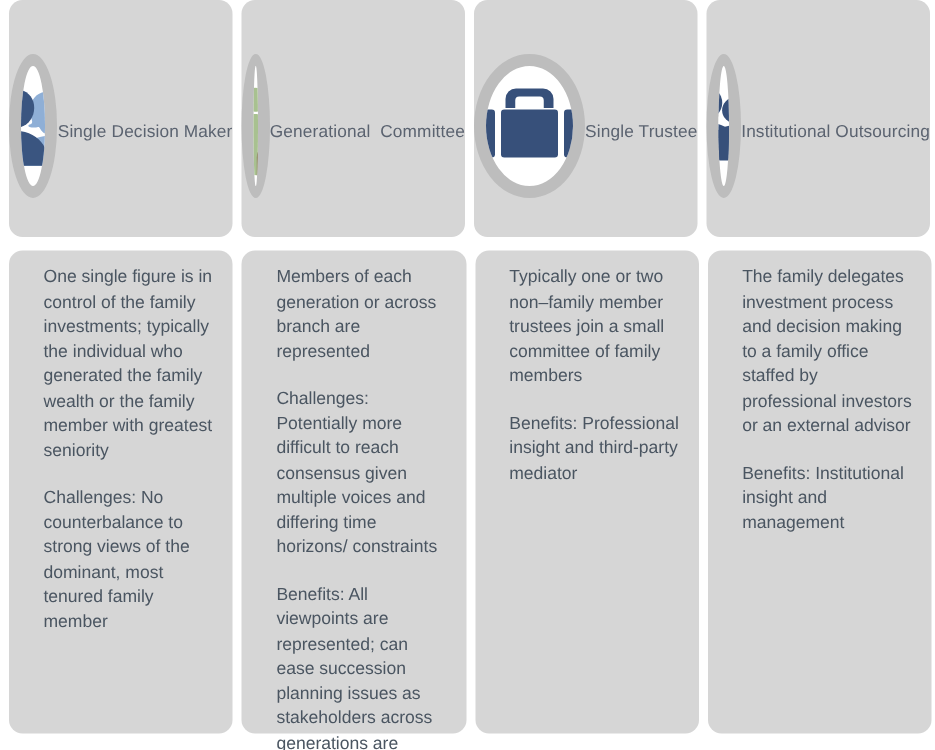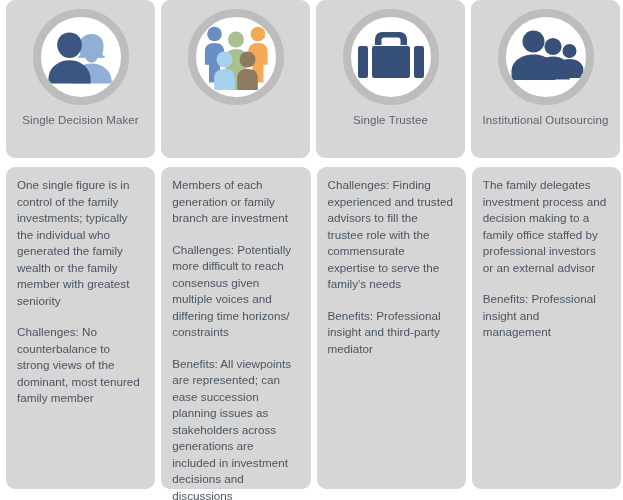--- a/index.html
+++ b/index.html
@@ -31,21 +31,20 @@
     padding: 0;
     box-sizing: border-box;
   }
 
   .header-card {
     flex: 1 1 0;
     background: #d6d6d6;
     border-radius: 9px;
     position: relative;
     display: flex;
-    flex-direction: column;
     align-items: center;
     justify-content: flex-start;
     padding-top: 9px;
     box-sizing: border-box;
     min-width: 0;
   }
   .header-card:first-child { margin-left: 6px; }
   .header-card:last-child  { margin-right: 3px; }
 
   .icon-disc {
@@ -79,21 +78,21 @@
     height: 322px;
     gap: 6px;
     margin-top: 9px;
     box-sizing: border-box;
   }
 
   .body-card {
     flex: 1 1 0;
     background: #d6d6d6;
     border-radius: 9px;
-    padding: 10px 12px 10px 11px;
+    padding: 10px 12px 10px 23px;
     box-sizing: border-box;
     min-width: 0;
   }
   .body-card:first-child { margin-left: 6px; }
   .body-card:last-child  { margin-right: 2px; }
 
   .para {
     font-size: 11.7px;
     line-height: 16.5px;
     color: #4a5561;
@@ -154,20 +153,21 @@
               <path d="M27.5 45c-7.1 0-10.3 3.6-10.3 9v12.5h20.6V54c0-5.4-3.2-9-10.3-9z"></path>
             </g>
 
             <g fill="#8d7a5f">
               <circle cx="50.5" cy="35.5" r="8"></circle>
               <path d="M50.5 45c-7.1 0-10.3 3.6-10.3 9v12.5h20.6V54c0-5.4-3.2-9-10.3-9z"></path>
             </g>
           </svg>
         </span>
       </div>
+      <div class="header-label">Generational  Committee</div>
     </div>
 
     <div class="header-card">
       <div class="icon-disc">
         <span>
           <svg width="68" height="56" viewBox="0 0 68 56" xmlns="http://www.w3.org/2000/svg">
             <g fill="#37507a">
 
               <path d="M25 3h18a7 7 0 0 1 7 7v6h-6.5v-5a2.6 2.6 0 0 0-2.6-2.6H27.1A2.6 2.6 0 0 0 24.5 11v5H18v-6a7 7 0 0 1 7-7z"></path>
 
@@ -218,30 +218,30 @@
   </div>
 
   <div class="body-row">
 
     <div class="body-card">
       <p class="para">One single figure is in control of the family investments; typically the individual who generated the family wealth or the family member with greatest seniority</p>
       <p class="para">Challenges: No counterbalance to strong views of the dominant, most tenured family member</p>
     </div>
 
     <div class="body-card">
-      <p class="para">Members of each generation or family branch are investment</p>
+      <p class="para">Members of each generation or across branch are represented</p>
       <p class="para">Challenges: Potentially more difficult to reach consensus given multiple voices and differing time horizons/ constraints</p>
       <p class="para">Benefits: All viewpoints are represented; can ease succession planning issues as stakeholders across generations are included in investment decisions and discussions</p>
     </div>
 
     <div class="body-card">
-      <p class="para">Challenges: Finding experienced and trusted advisors to fill the trustee role with the commensurate expertise to serve the family's needs</p>
+      <p class="para">Typically one or two non–family member trustees join a small committee of family members</p>
       <p class="para">Benefits: Professional insight and third-party mediator</p>
     </div>
 
     <div class="body-card">
       <p class="para">The family delegates investment process and decision making to a family office staffed by professional investors or an external advisor</p>
-      <p class="para">Benefits: Professional insight and management</p>
+      <p class="para">Benefits: Institutional insight and management</p>
     </div>
 
   </div>
 
 </div>
 
 </body></html>

